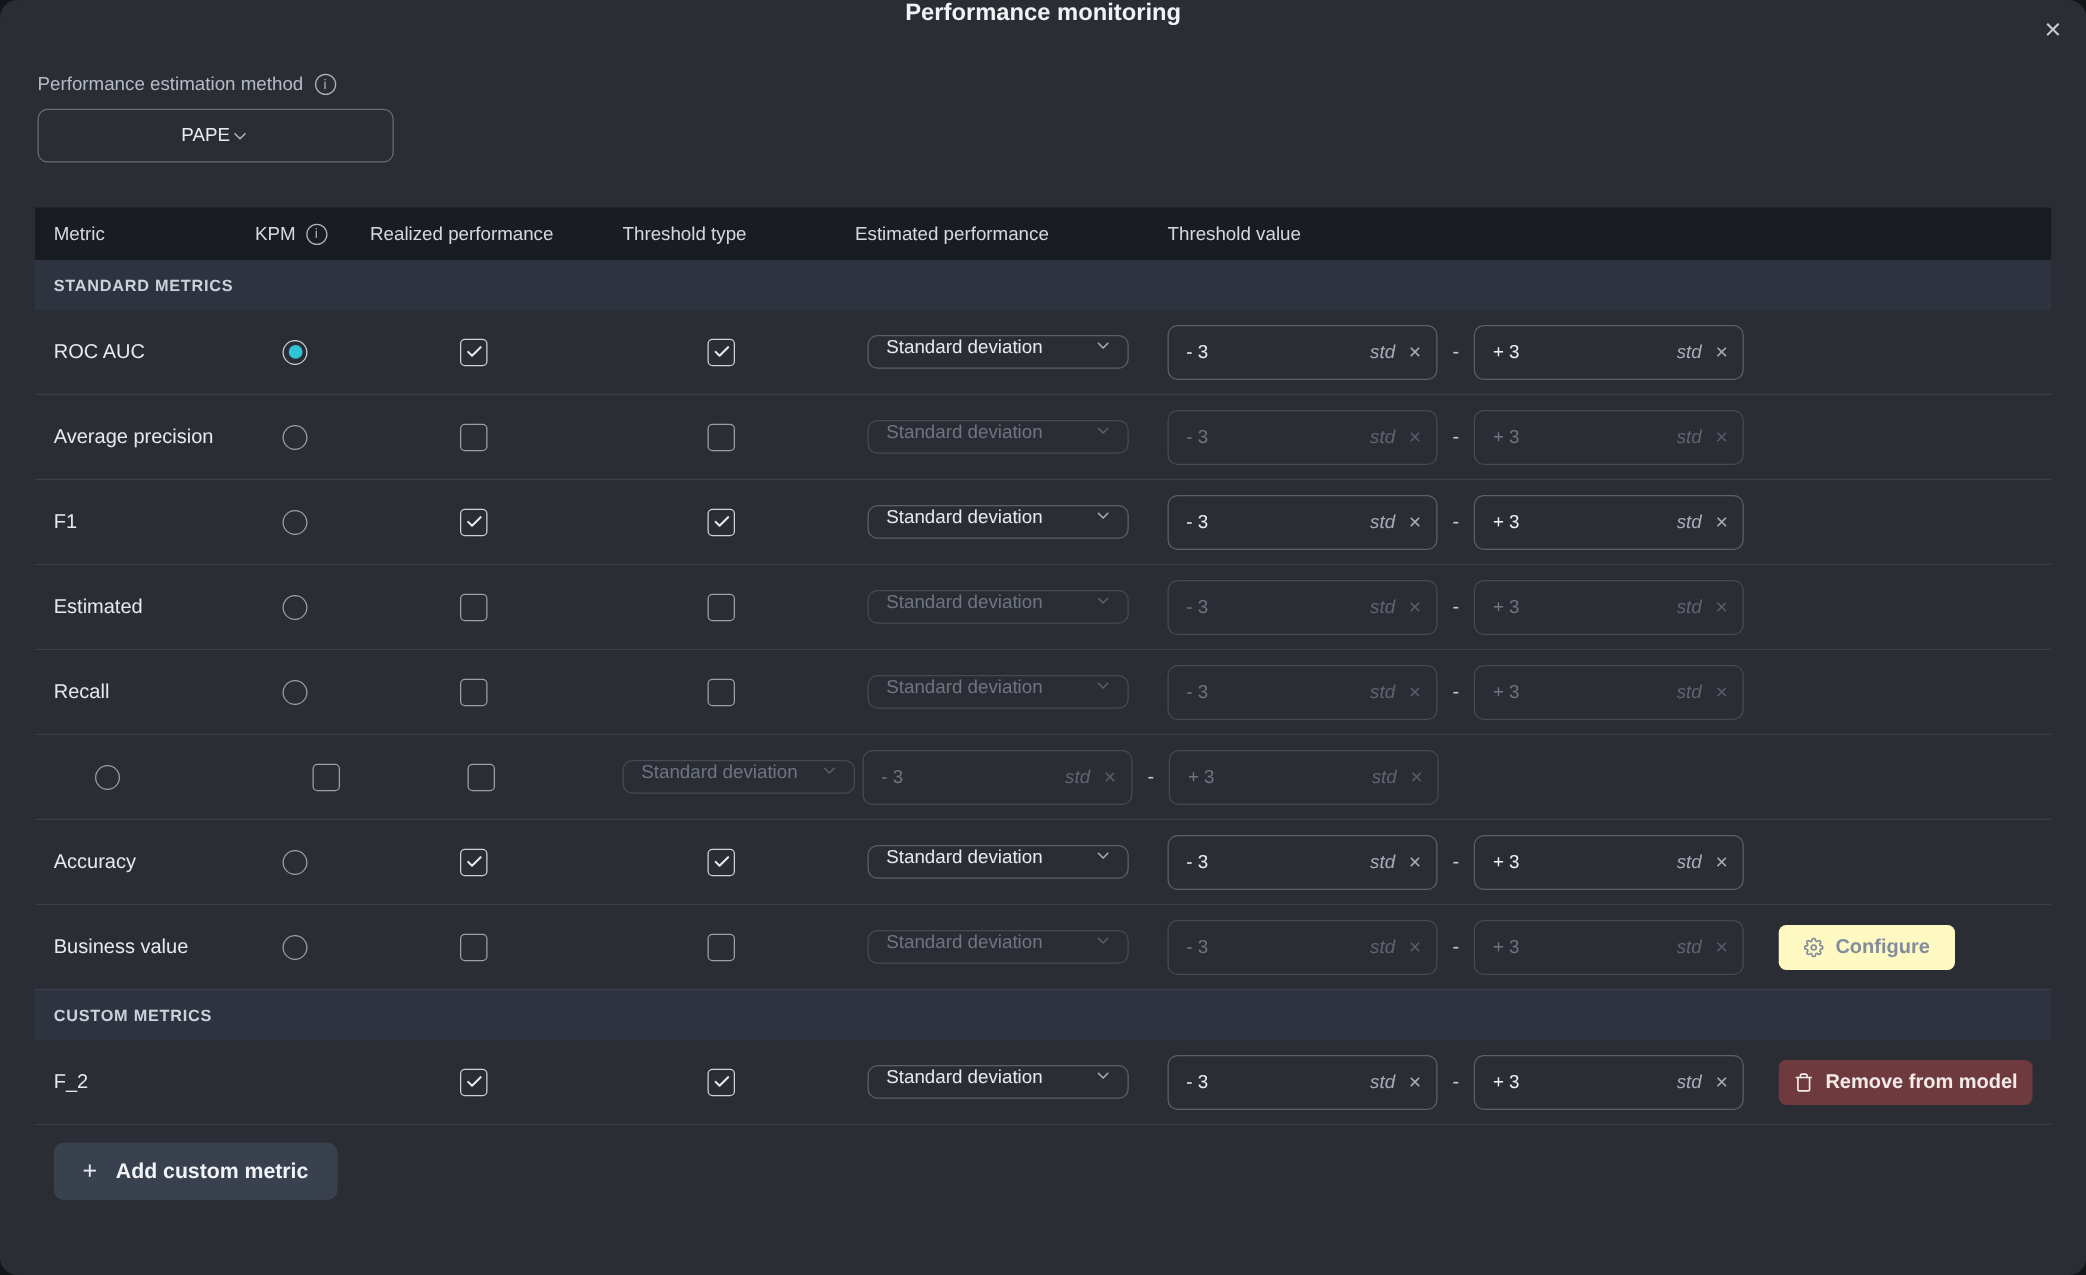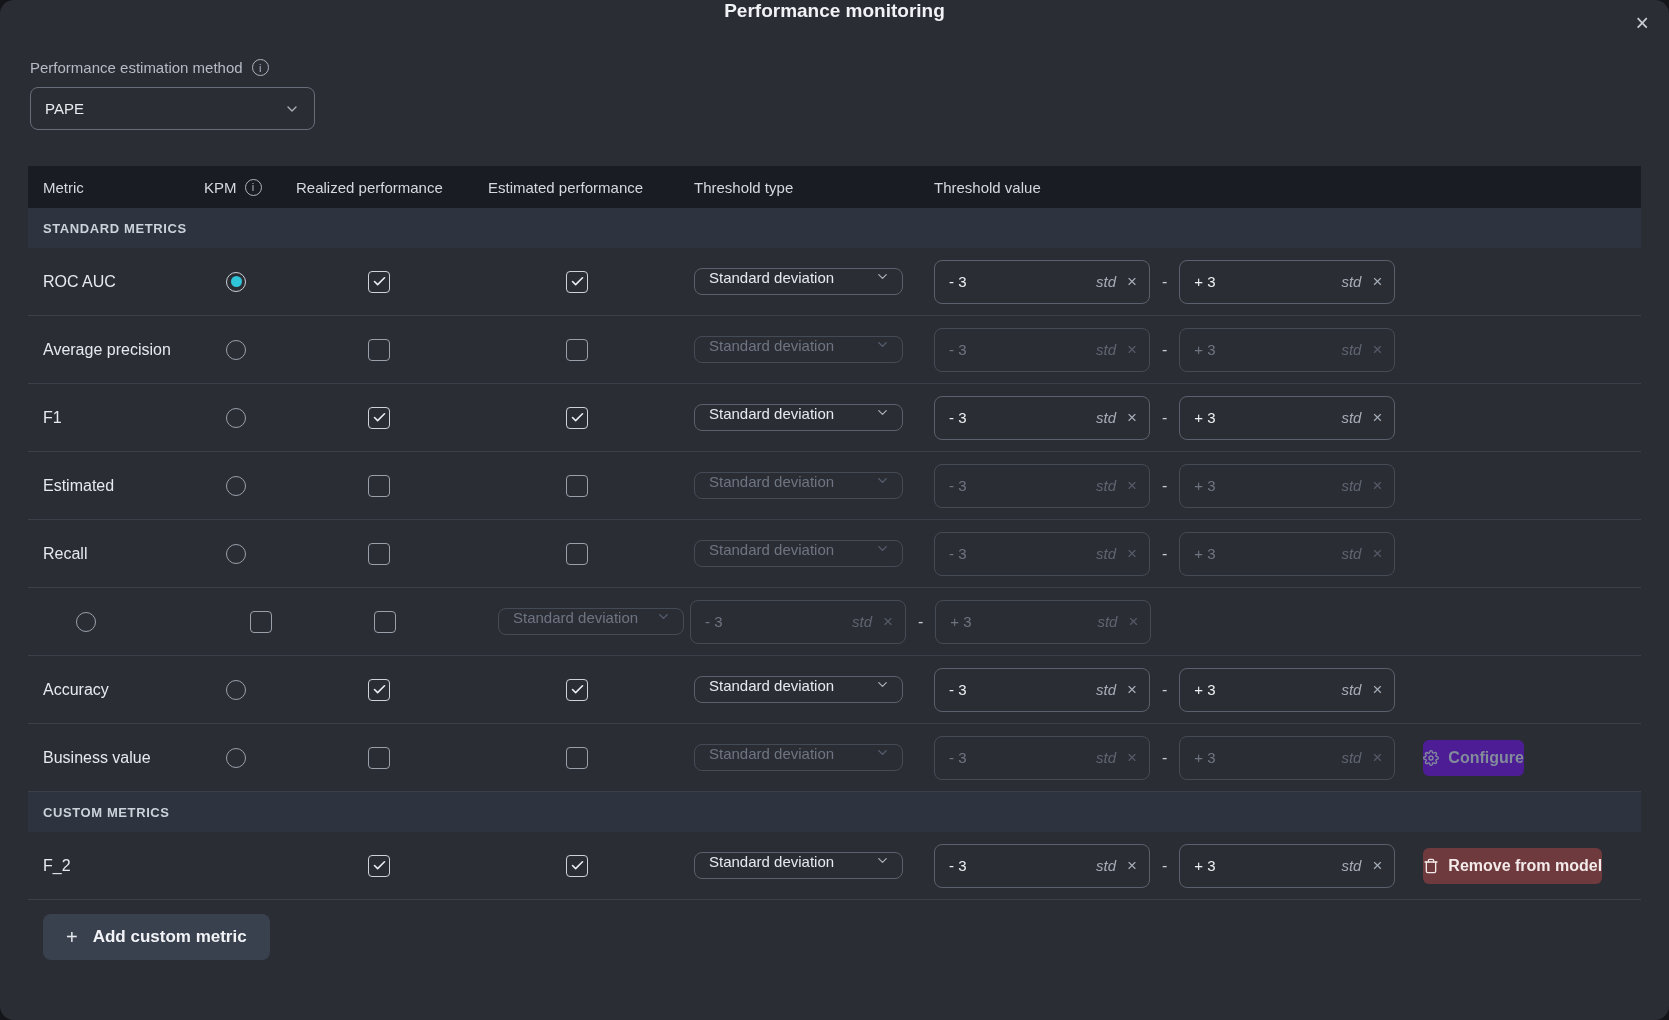--- a/index.html
+++ b/index.html
@@ -21,21 +21,21 @@
   .est-block{margin:37px 0 0 30px;}
   .est-label-row{display:flex;align-items:center;gap:9px;color:#b5bbc5;font-size:15px;}
   .info-badge{
     width:17px;height:17px;border:1.5px solid #aeb4bf;border-radius:50%;
     display:inline-flex;align-items:center;justify-content:center;
     font-size:11px;color:#aeb4bf;box-sizing:border-box;font-style:normal;
   }
   .est-select{
     margin-top:11px;width:285px;height:43px;box-sizing:border-box;
     border:1px solid #666d79;border-radius:8px;background:transparent;
-    display:flex;align-items:center;justify-content:space-between;
+    display:flex;align-items:center;justify-content:center;
     padding:0 14px;color:#e9ebef;font-size:15px;cursor:pointer;
   }
   .chev{stroke:#aab0ba;}
   .table{margin:19px 28px 0 28px;}
   .grid{
     display:grid;
     grid-template-columns:150px 118px 192px 196px 244px 1fr;
     align-items:center;
   }
   .thead{height:42px;background:#1a1c23;color:#d5d9df;font-size:15px;margin-top:36px;}
@@ -89,23 +89,23 @@
   .row.disabled .tinput{border-color:#454b55;}
   .row.disabled .tinput .val{color:#6e7581;}
   .row.disabled .tinput .unit{color:#5e6570;}
   .row.disabled .tinput .clear{color:#565d68;cursor:default;}
   .dash{margin:0 12px;color:#c6cad1;font-size:16px;}
   .btn{
     margin-left:28px;height:36px;border:none;border-radius:6px;
     display:flex;align-items:center;gap:9px;font-size:16px;font-weight:bold;
     font-family:"Liberation Sans", sans-serif;cursor:pointer;
   }
-  .btn-configure{padding:0 0;background:#4c1d95;color:#838c9a;cursor:default;}
+  .btn-configure{padding:0 20px;background:#fef9c3;color:#838c9a;cursor:default;}
   .btn-configure svg{stroke:#838c9a;}
-  .btn-remove{padding:0 0;background:var(--danger,#6e3a3e);color:#f3eaea;}
+  .btn-remove{padding:0 12px;background:var(--danger,#6e3a3e);color:#f3eaea;}
   .btn-remove svg{stroke:#f3eaea;}
   .add-btn{
     margin:14px 0 0 43px;height:46px;padding:0 23px;border:none;border-radius:8px;
     background:#3a414e;color:#f1f3f6;font-size:17px;font-weight:bold;
     display:inline-flex;align-items:center;gap:15px;cursor:pointer;
     font-family:"Liberation Sans", sans-serif;
   }
   .add-btn .plus{font-size:20px;font-weight:normal;color:#e6e9ed;}
 </style>
 </head>
@@ -133,25 +133,25 @@
         <div class="cell pad-metric">
           <span>Metric</span>
         </div>
         <div class="cell pad-kpm">
           <span>KPM</span>
           <span class="info-badge">i</span>
         </div>
         <div class="cell ">
           <span>Realized performance</span>
         </div>
+        <div class="cell pad-ttype">
+          <span>Threshold type</span>
+        </div>
         <div class="cell ">
           <span>Estimated performance</span>
-        </div>
-        <div class="cell pad-ttype">
-          <span>Threshold type</span>
         </div>
         <div class="cell pad-tval">
           <span>Threshold value</span>
         </div>
       </div>
     <div id="tbody">
         <div class="section-bar">STANDARD METRICS</div>
         <div class="row grid">
           <div class="cell">
             <span class="metric-name">ROC AUC</span>

